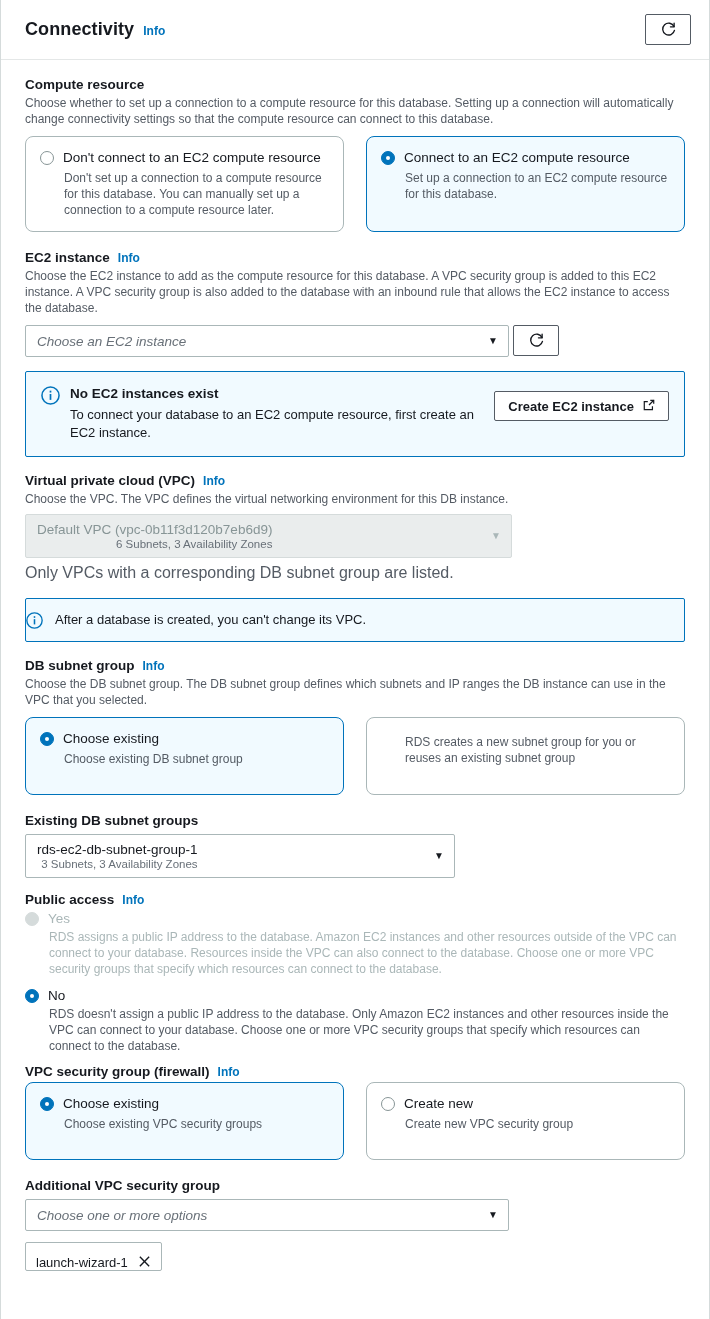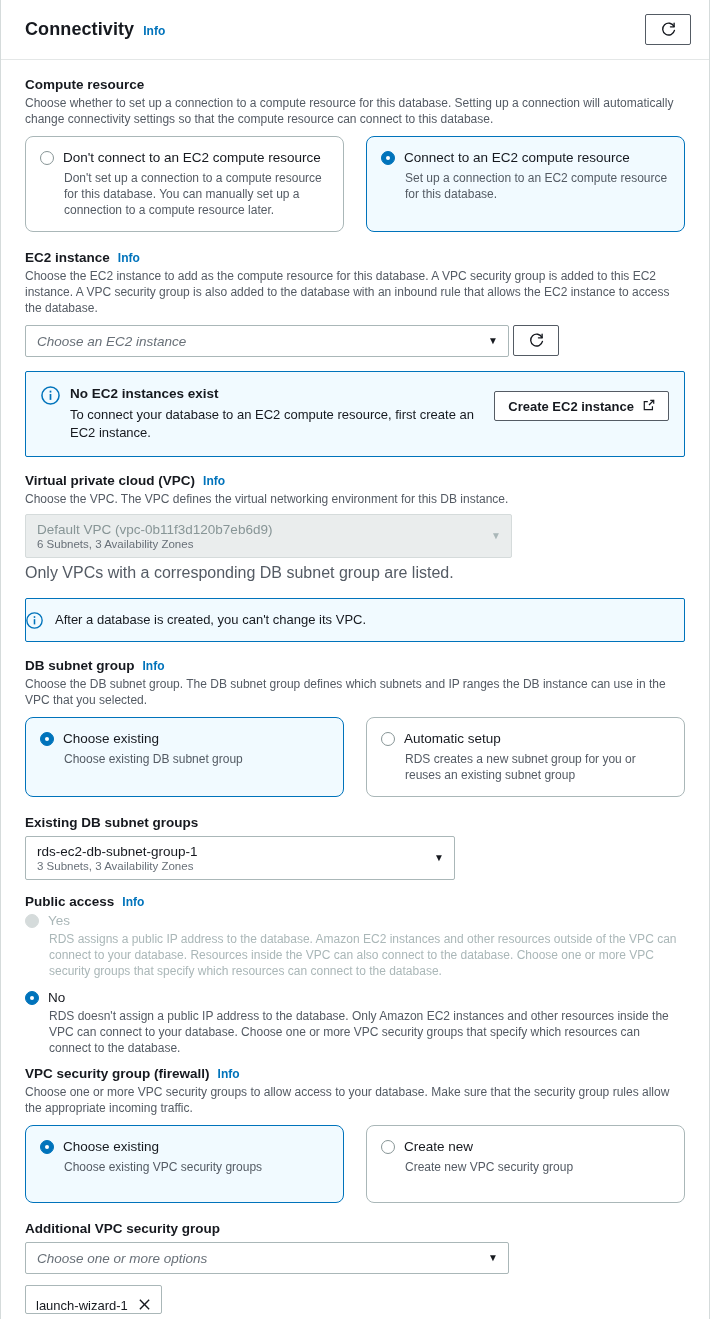--- a/index.html
+++ b/index.html
@@ -127,21 +127,21 @@
   .select .val { color: #16191f; }
   .caret { color: #16191f; font-size: 10px; line-height: 1; }
   .select.disabled { background: #eaeded; border-color: #d5dbdb; cursor: default; }
   .select.disabled .val { color: #879596; }
   .select.disabled .caret { color: #aab7b8; }
   .select.two-line {
     height: 44px;
     flex-direction: row;
     align-items: center;
   }
-  .select-text-2 { display: flex; flex-direction: column; gap: 1px; }
+  .select-text-2 { display: flex; flex-direction: column; gap: 1px; text-align: right; }
   .select-text-2 .sub { font-size: 11.5px; color: #687078; }
   .select-row { display: flex; align-items: flex-start; gap: 4px; margin-bottom: 14px; }
   .w-ec2 { width: 484px; }
   .w-vpc { width: 487px; }
   .w-subnet { width: 430px; }
   .w-addvpc { width: 484px; }
   
   .alert {
     border: 1px solid #0073bb;
     background: #f1faff;
@@ -352,24 +352,20 @@
       <p class="desc">Choose the DB subnet group. The DB subnet group defines which subnets and IP ranges the DB instance can use in the VPC that you selected.</p>
       <div class="tile-row">
         <div class="tile selected">
           <div class="tile-head">
             <span class="radio checked"></span>
             <span class="tile-title">Choose existing</span>
           </div>
           <div class="tile-sub">Choose existing DB subnet group</div>
         </div>
         <div class="tile">
-          <div class="tile-head">
-            <span class="radio"></span>
-            <span class="tile-title">Automatic setup</span>
-          </div>
           <div class="tile-sub">RDS creates a new subnet group for you or reuses an existing subnet group</div>
         </div>
       </div>
     </div>
 
     <div class="section">
       <div class="label-row mb6">
         <span class="field-label">Existing DB subnet groups</span>
       </div>
       <div class="select two-line w-subnet">
@@ -400,21 +396,20 @@
         </div>
         <div class="radio-desc">RDS doesn't assign a public IP address to the database. Only Amazon EC2 instances and other resources inside the VPC can connect to your database. Choose one or more VPC security groups that specify which resources can connect to the database.</div>
       </div>
     </div>
 
     <div class="section">
       <div class="label-row">
         <span class="field-label">VPC security group (firewall)</span>
         <span class="info-link">Info</span>
       </div>
-      <p class="desc">Choose one or more VPC security groups to allow access to your database. Make sure that the security group rules allow the appropriate incoming traffic.</p>
       <div class="tile-row">
         <div class="tile selected">
           <div class="tile-head">
             <span class="radio checked"></span>
             <span class="tile-title">Choose existing</span>
           </div>
           <div class="tile-sub">Choose existing VPC security groups</div>
         </div>
         <div class="tile">
           <div class="tile-head">

